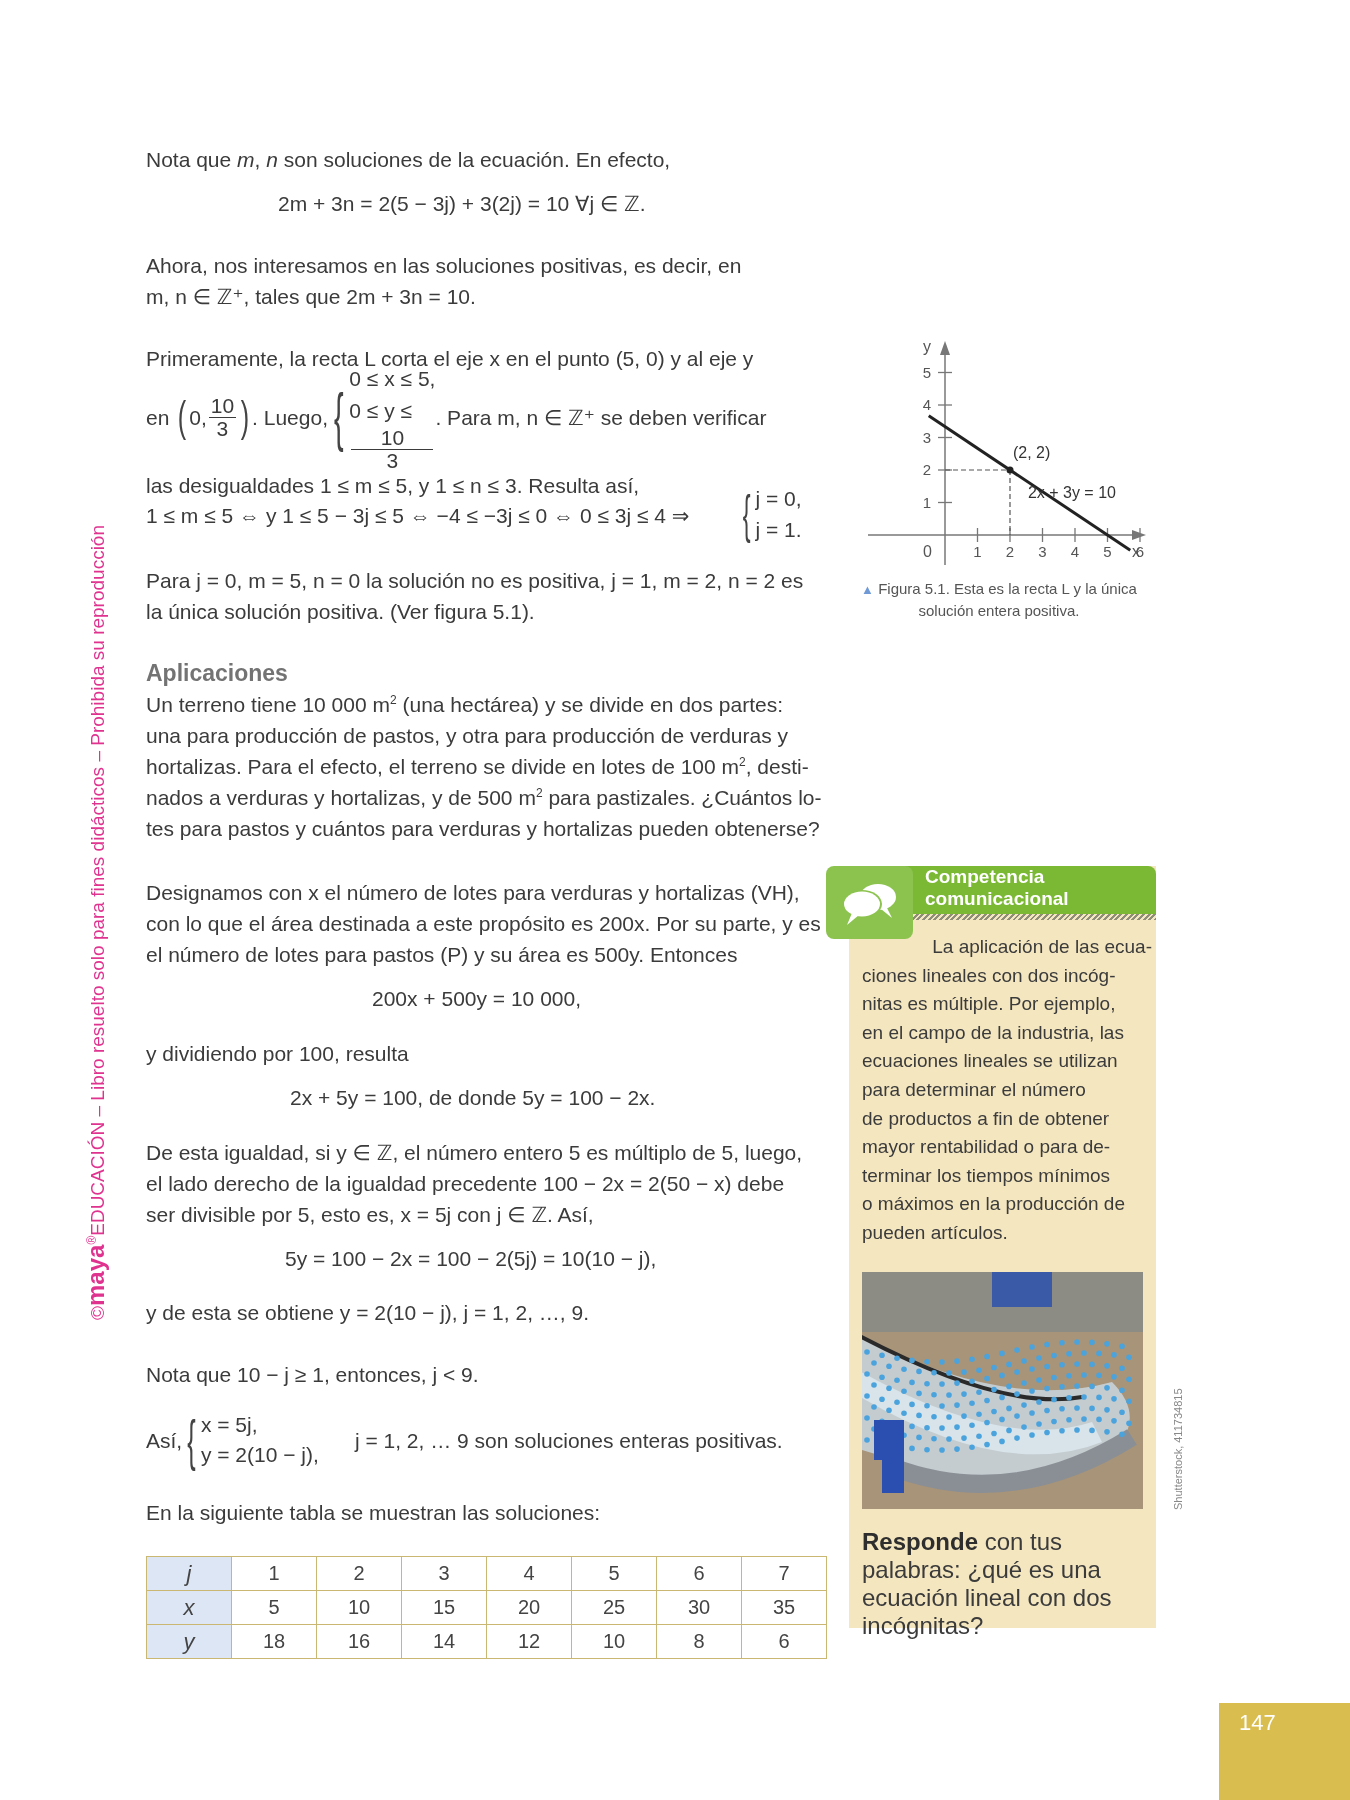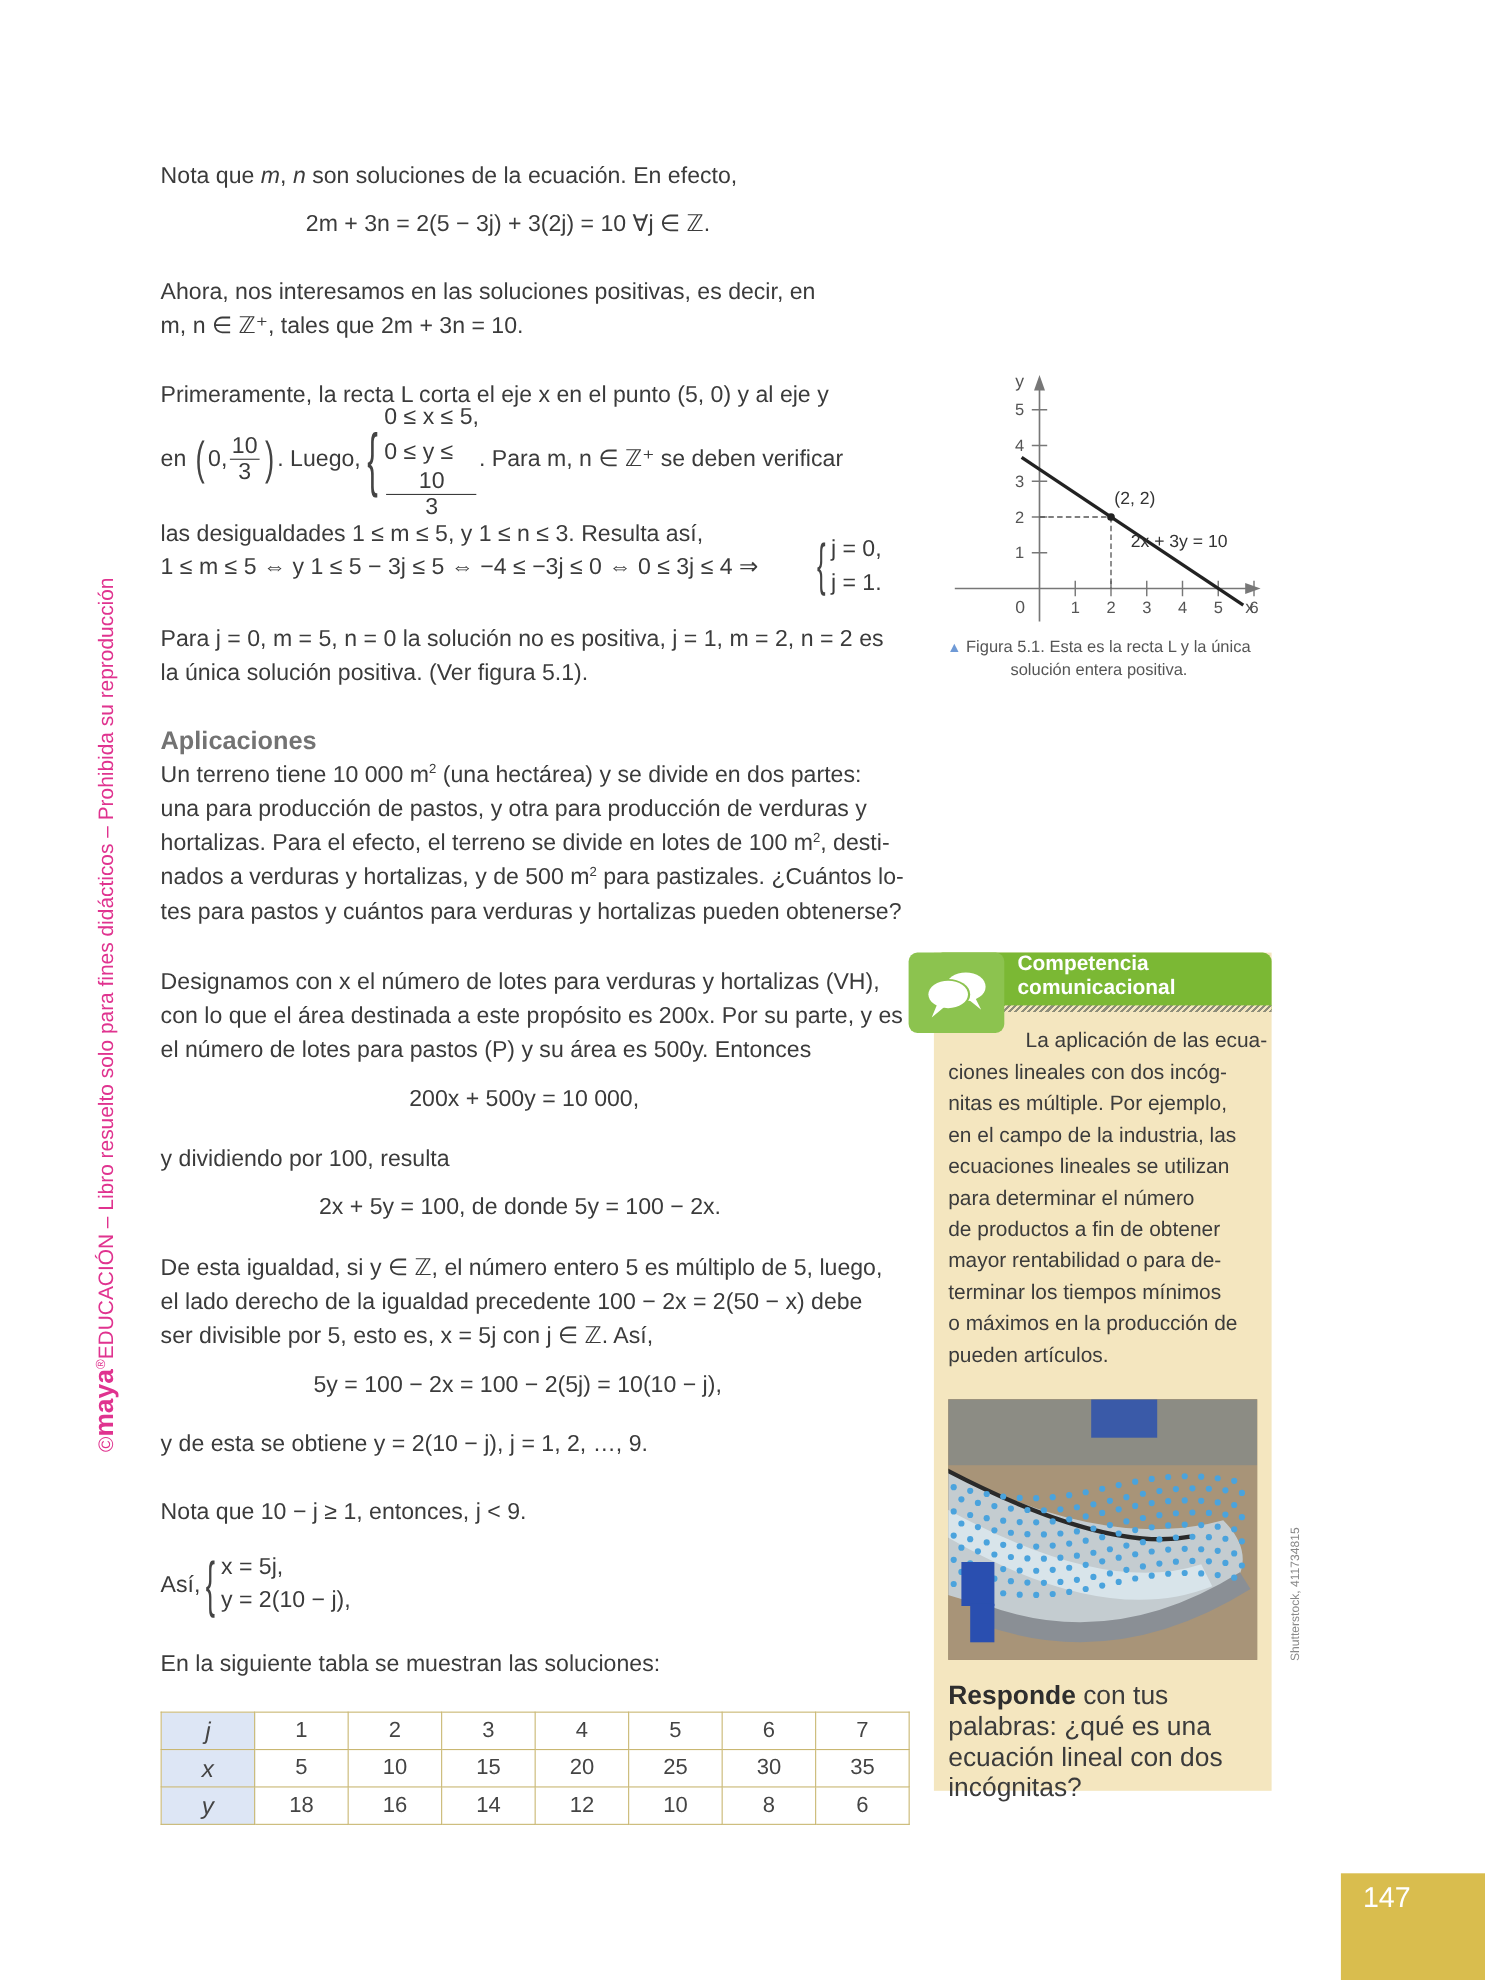--- a/index.html
+++ b/index.html
@@ -38,21 +38,21 @@
   .photo-credit { position: absolute; left: 1172px; top: 1510px; transform-origin: 0 0; transform: rotate(-90deg); white-space: nowrap; font-size: 11px; color: #888; }
   .comp-question { position: absolute; left: 862px; top: 1528px; width: 290px; font-size: 24px; line-height: 28px; color: #3b3b3b; }
   .comp-question b { color: #2e2e2e; }
 
   
   table.sol { position: absolute; left: 146px; top: 1556px; border-collapse: collapse; font-size: 20px; color: #444; }
   table.sol td { border: 1.5px solid #c9b772; width: 85px; height: 34px; text-align: center; }
   table.sol td.hdr { background: #dde6f5; font-style: italic; font-size: 22px; }
 
   .page-num-box { position: absolute; left: 1219px; top: 1703px; width: 131px; height: 97px; background: #d9bd4e; }
-  .page-num { position: absolute; left: 1239px; top: 1710px; color: #ffffff; font-size: 26px; }
+  .page-num { position: absolute; left: 1239px; top: 1710px; color: #ffffff; font-size: 22px; }
 </style>
 </head>
 <body>
 
 <div class="side-rail">
   <span>©</span><span class="brand">maya</span><span class="reg">®</span><span>EDUCACIÓN – Libro resuelto solo para fines didácticos – Prohibida su reproducción</span>
 </div>
 
 <div class="p" style="top:144px">
   <span>Nota que </span><i>m</i><span>, </span><i>n</i><span> son soluciones de la ecuación. En efecto,</span>
@@ -117,20 +117,21 @@
 <div class="p" style="top:1297px">y de esta se obtiene y = 2(10 − j), j = 1, 2, …, 9.</div>
 <div class="p" style="top:1359px">Nota que 10 − j ≥ 1, entonces, j &lt; 9.</div>
 
 <div class="p" style="top:1405px; height:70px; display:flex; align-items:center">
   <span>Así,</span>
   <span class="brace" style="font-size:56px">{</span>
   <span class="sys" style="line-height:30px; width:150px">
     <span>x = 5j,</span>
     <span>y = 2(10 − j),</span>
   </span>
+  <span style="margin-left:4px">j = 1, 2, … 9 son soluciones enteras positivas.</span>
 </div>
 
 <div class="p" style="top:1497px">En la siguiente tabla se muestran las soluciones:</div>
 
 <table class="sol">
   <tbody id="sol-body">
       <tr>
         <td class="hdr">j</td>
         <td>1</td>
         <td>2</td>

